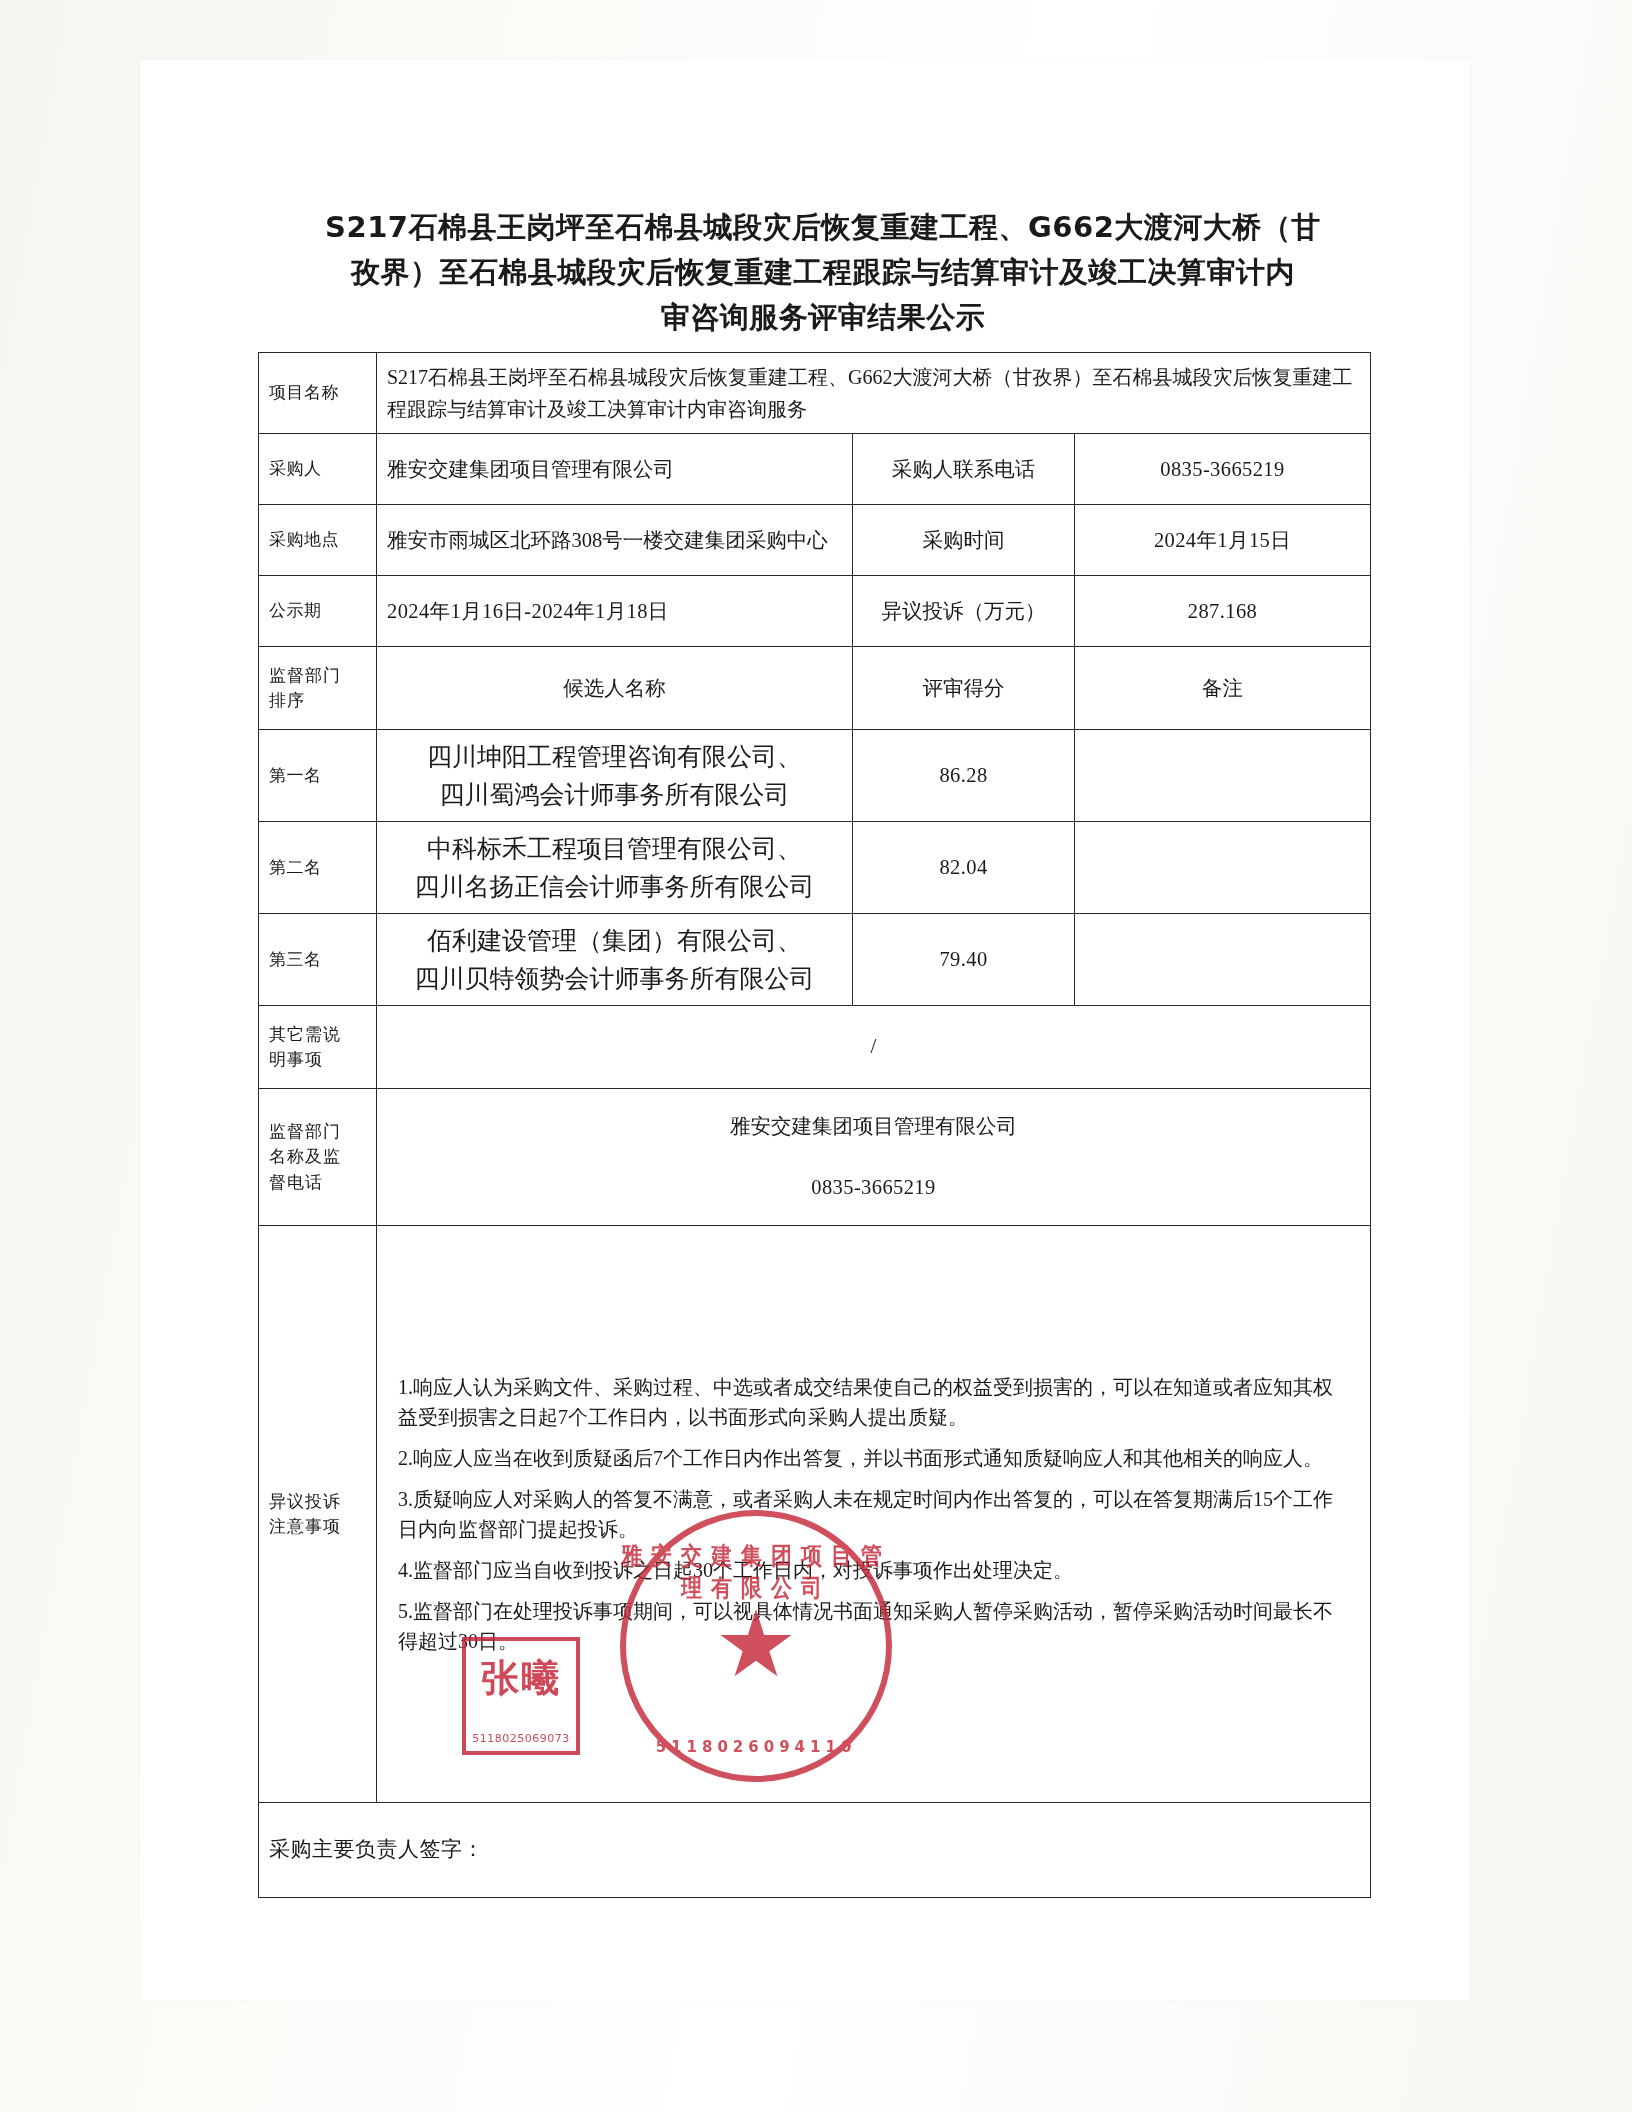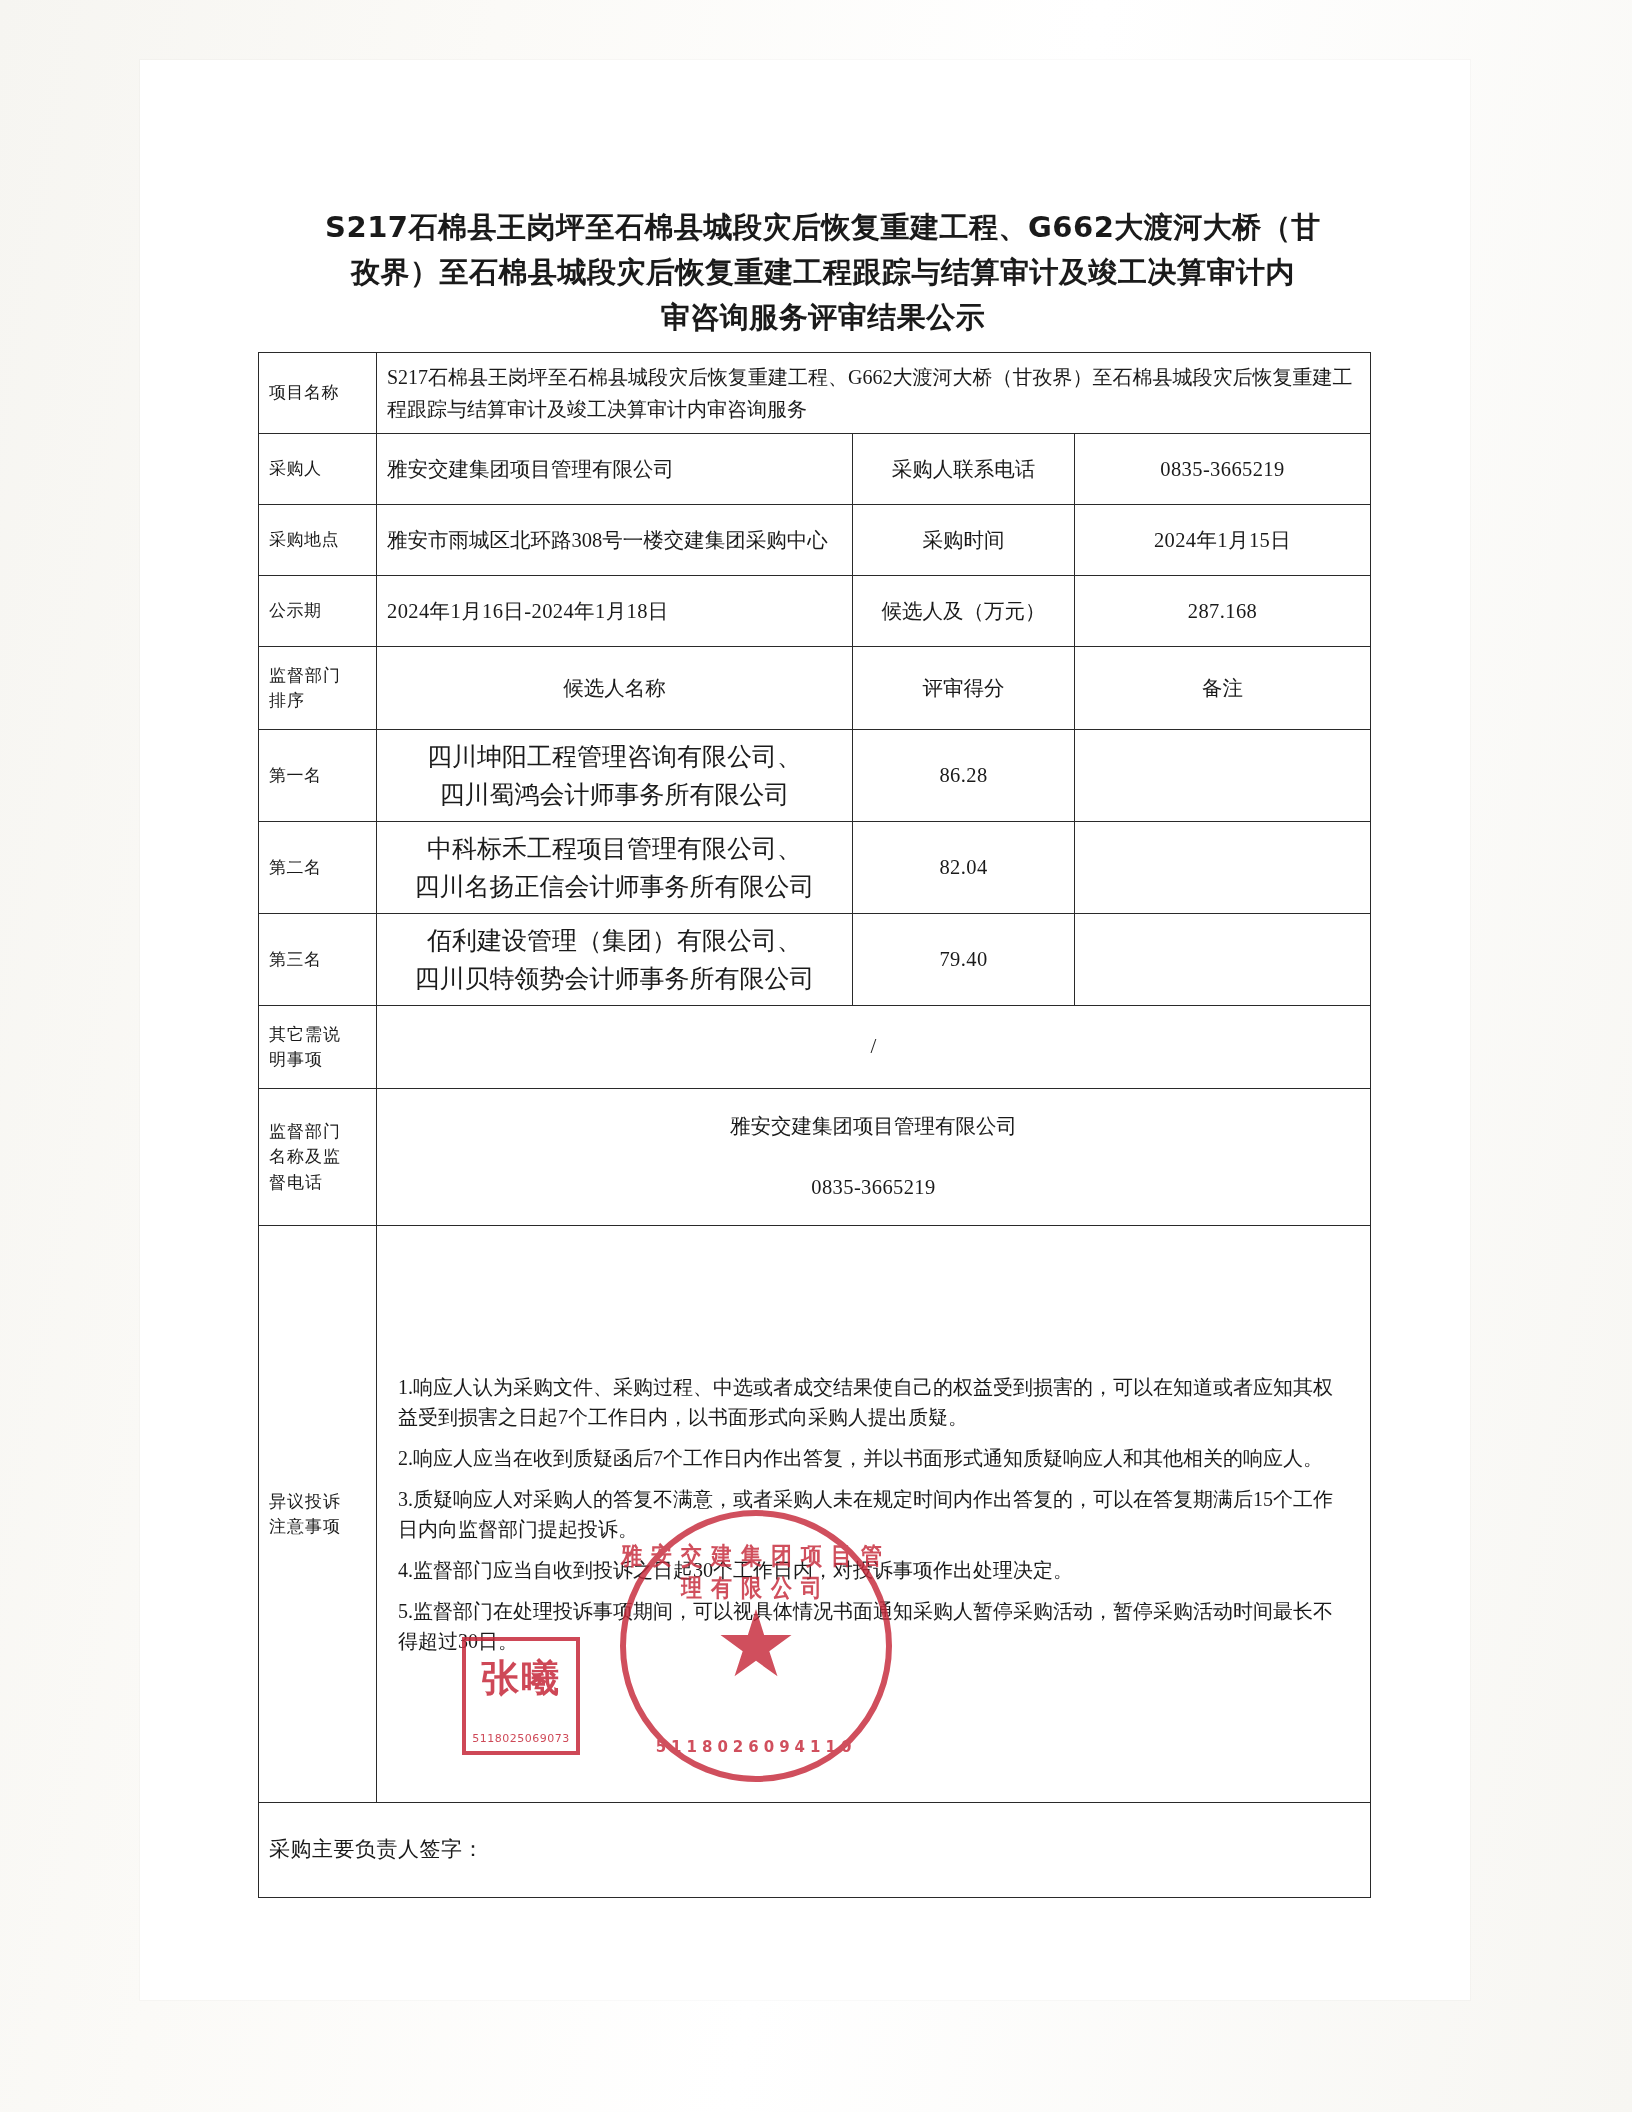--- a/index.html
+++ b/index.html
@@ -210,21 +210,21 @@
       </tr>
       <tr>
         <td class="lbl">采购地点</td>
         <td class="val-left" style="height:54px">雅安市雨城区北环路308号一楼交建集团采购中心</td>
         <td class="val-center">采购时间</td>
         <td class="val-center num">2024年1月15日</td>
       </tr>
       <tr>
         <td class="lbl">公示期</td>
         <td class="val-left num" style="height:54px">2024年1月16日-2024年1月18日</td>
-        <td class="val-center">候选人及（万元）</td>
+        <td class="val-center">异议投诉（万元）</td>
         <td class="val-center num">287.168</td>
       </tr>
       <tr>
         <td class="lbl lbl-tight" style="height:66px">
           <div>监督部门</div>
           <div>排序</div>
         </td>
         <td class="val-center">候选人名称</td>
         <td class="val-center">评审得分</td>
         <td class="val-center">备注</td>

